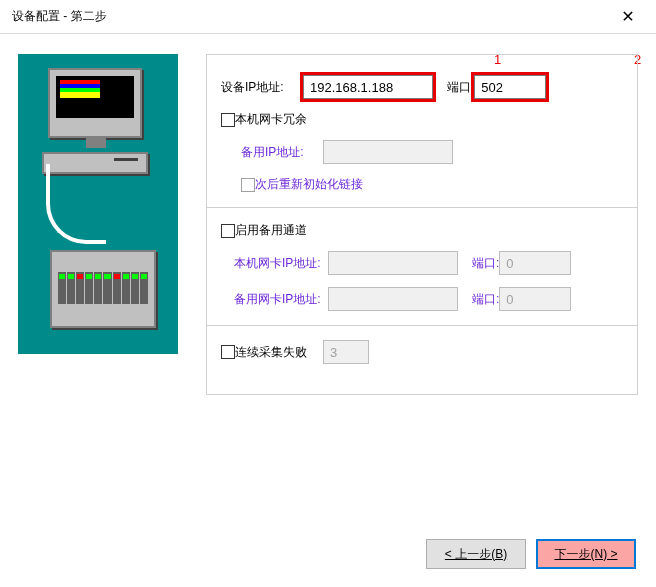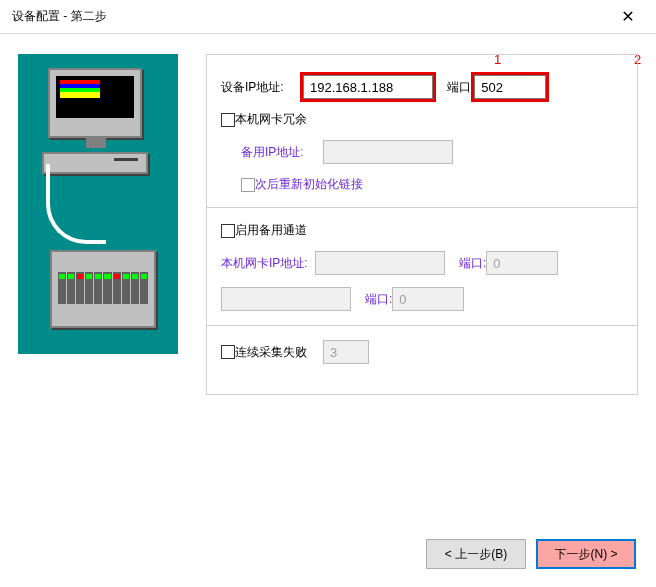--- a/index.html
+++ b/index.html
@@ -145,21 +145,21 @@
     display: flex;
     align-items: center;
     gap: 0;
     margin-bottom: 12px;
   }
   .row:last-child { margin-bottom: 16px; }
   .label {
     font-size: 12px;
   }
   .label.w1 { width: 82px; }
-  .label.w2 { width: 94px; }
+  .label.w2 { width: 94px; margin-left: 13px; }
   .label.dim { color: #6d28d9; }
   input[type="text"].field {
     height: 24px;
     border: 1px solid #7a7a7a;
     padding: 0 6px;
     font-size: 13px;
     font-family: inherit;
     background: #fff;
   }
   input[type="text"].field:disabled {
@@ -193,20 +193,21 @@
     margin: 14px -14px;
   }
   .row.indent { padding-left: 20px; }
 
   .button-bar {
     position: absolute;
     bottom: 18px;
     right: 20px;
     display: flex;
     gap: 10px;
+    text-decoration: underline;
   }
   .btn {
     min-width: 100px;
     height: 30px;
     background: #e1e1e1;
     border: 1px solid #adadad;
     font-size: 12px;
     font-family: inherit;
     display: flex;
     align-items: center;
@@ -286,20 +287,21 @@
         </div>
 
         <div class="row">
           <span class="label dim w2">本机网卡IP地址:</span>
           <input type="text" class="field ip" disabled="" value="" style="">
           <span class="label dim" style="margin-left:14px">端口:</span>
           <input type="text" class="field port" disabled="" value="0" style="">
         </div>
 
         <div class="row">
+          <span class="label dim w2">备用网卡IP地址:</span>
           <input type="text" class="field ip" disabled="" value="" style="">
           <span class="label dim" style="margin-left:14px">端口:</span>
           <input type="text" class="field port" disabled="" value="0" style="">
         </div>
 
         <div class="divider"></div>
 
         <div class="row">
           <span class="checkbox"></span>
           <span class="label">连续采集失败</span>

